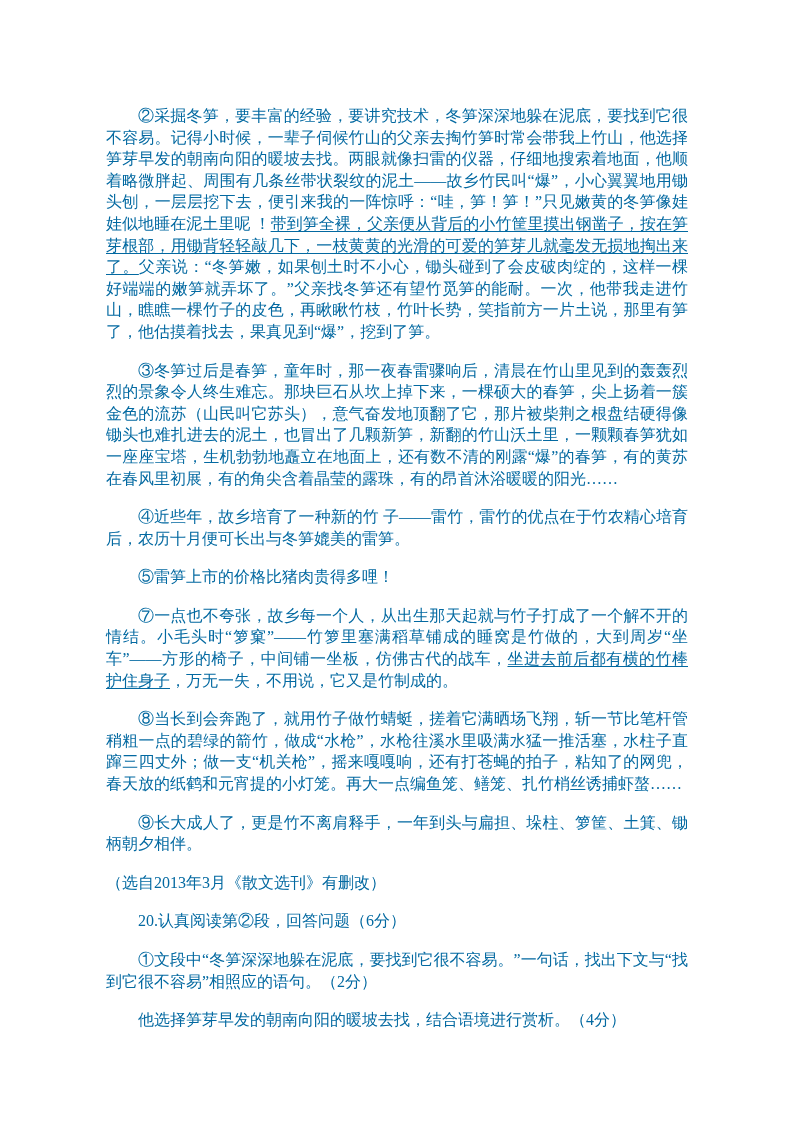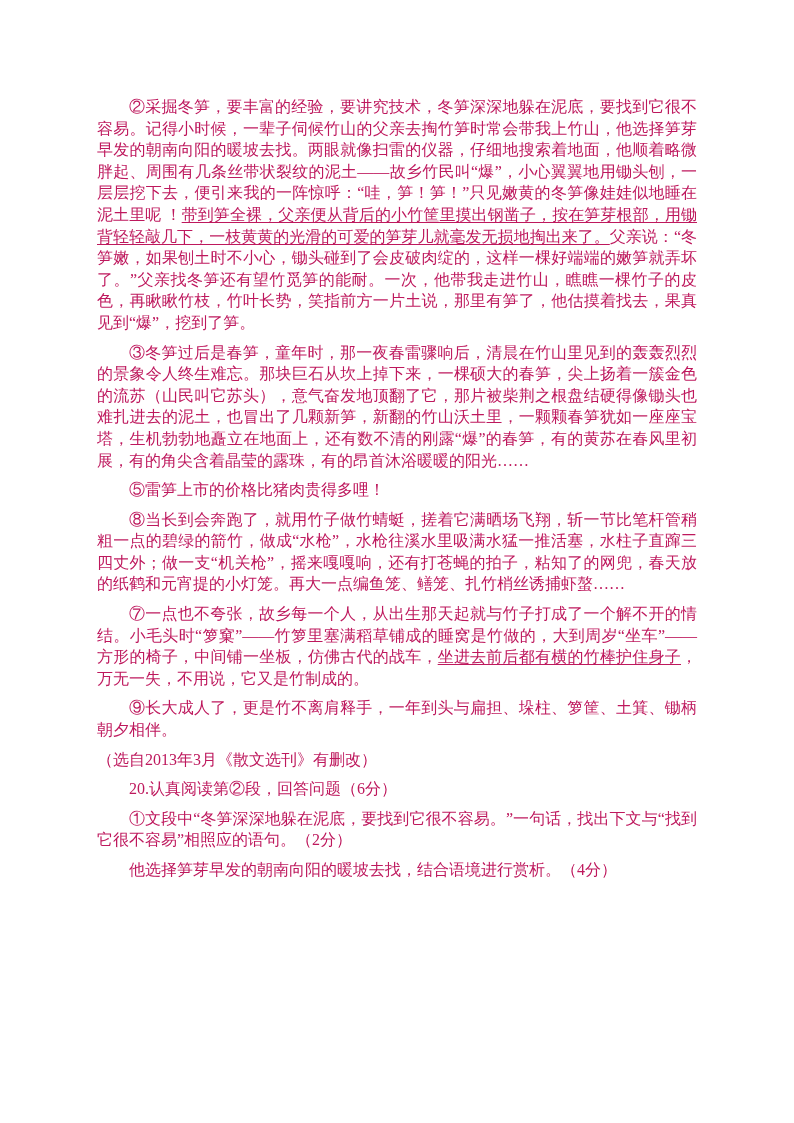--- a/index.html
+++ b/index.html
@@ -10,23 +10,23 @@
   .page {
     position: relative;
     width: 794px;
     height: 1123px;
     background: #ffffff;
     box-sizing: border-box;
     padding: 88px 89px 0 89px;
     overflow: hidden;
   }
   .article p, .questions p {
-    margin: 8px;
+    margin: 17px;
     padding: 0;
-    color: #be185d;
+    color: #0369a1;
     font-family: "Liberation Serif", "DejaVu Serif", serif;
     font-size: 16px;
     line-height: 21.6px;
     text-align: justify;
     text-indent: 2em;
     word-break: break-all;
   }
   .u {
     text-decoration: underline;
     text-underline-offset: 2px;
@@ -40,27 +40,28 @@
 <body>
 
 <div class="page">
 
   <div class="article">
 
     <p><span>②采掘冬笋，要丰富的经验，要讲究技术，冬笋深深地躲在泥底，要找到它很不容易。记得小时候，一辈子伺候竹山的父亲去掏竹笋时常会带我上竹山，他选择笋芽早发的朝南向阳的暖坡去找。两眼就像扫雷的仪器，仔细地搜索着地面，他顺着略微胖起、周围有几条丝带状裂纹的泥土——故乡竹民叫“爆”，小心翼翼地用锄头刨，一层层挖下去，便引来我的一阵惊呼：“哇，笋！笋！”只见嫩黄的冬笋像娃娃似地睡在泥土里呢 ！</span><span class="u">带到笋全裸，父亲便从背后的小竹筐里摸出钢凿子，按在笋芽根部，用锄背轻轻敲几下，一枝黄黄的光滑的可爱的笋芽儿就毫发无损地掏出来了。</span><span>父亲说：“冬笋嫩，如果刨土时不小心，锄头碰到了会皮破肉绽的，这样一棵好端端的嫩笋就弄坏了。”父亲找冬笋还有望竹觅笋的能耐。一次，他带我走进竹山，瞧瞧一棵竹子的皮色，再瞅瞅竹枝，竹叶长势，笑指前方一片土说，那里有笋了，他估摸着找去，果真见到“爆”，挖到了笋。</span></p>
 
     <p><span>③冬笋过后是春笋，童年时，那一夜春雷骤响后，清晨在竹山里见到的轰轰烈烈的景象令人终生难忘。那块巨石从坎上掉下来，一棵硕大的春笋，尖上扬着一簇金色的流苏（山民叫它苏头），意气奋发地顶翻了它，那片被柴荆之根盘结硬得像锄头也难扎进去的泥土，也冒出了几颗新笋，新翻的竹山沃土里，一颗颗春笋犹如一座座宝塔，生机勃勃地矗立在地面上，还有数不清的刚露“爆”的春笋，有的黄苏在春风里初展，有的角尖含着晶莹的露珠，有的昂首沐浴暖暖的阳光……</span></p>
 
+    <p><span>④近些年，故乡培育了一种新的竹 子——雷竹，雷竹的优点在于竹农精心培育后，农历十月便可长出与冬笋媲美的雷笋。</span></p>
 
     <p><span>⑤雷笋上市的价格比猪肉贵得多哩！</span></p>
 
 
+    <p><span>⑦一点也不夸张，故乡每一个人，从出生那天起就与竹子打成了一个解不开的情结。小毛头时“箩窠”——竹箩里塞满稻草铺成的睡窝是竹做的，大到周岁“坐车”——方形的椅子，中间铺一坐板，仿佛古代的战车，</span><span class="u">坐进去前后都有横的竹棒护住身子</span><span>，万无一失，不用说，它又是竹制成的。</span></p>
+
     <p><span>⑧当长到会奔跑了，就用竹子做竹蜻蜓，搓着它满晒场飞翔，斩一节比笔杆管稍粗一点的碧绿的箭竹，做成“水枪”，水枪往溪水里吸满水猛一推活塞，水柱子直蹿三四丈外；做一支“机关枪”，摇来嘎嘎响，还有打苍蝇的拍子，粘知了的网兜，春天放的纸鹤和元宵提的小灯笼。再大一点编鱼笼、鳝笼、扎竹梢丝诱捕虾螯……</span></p>
-
-    <p><span>⑦一点也不夸张，故乡每一个人，从出生那天起就与竹子打成了一个解不开的情结。小毛头时“箩窠”——竹箩里塞满稻草铺成的睡窝是竹做的，大到周岁“坐车”——方形的椅子，中间铺一坐板，仿佛古代的战车，</span><span class="u">坐进去前后都有横的竹棒护住身子</span><span>，万无一失，不用说，它又是竹制成的。</span></p>
 
     <p><span>⑨长大成人了，更是竹不离肩释手，一年到头与扁担、垛柱、箩筐、土箕、锄柄朝夕相伴。</span></p>
 
 
     <p class="credit"><span>（选自2013年3月《散文选刊》有删改）</span></p>
 
   </div>
 
   <div class="questions">
 

